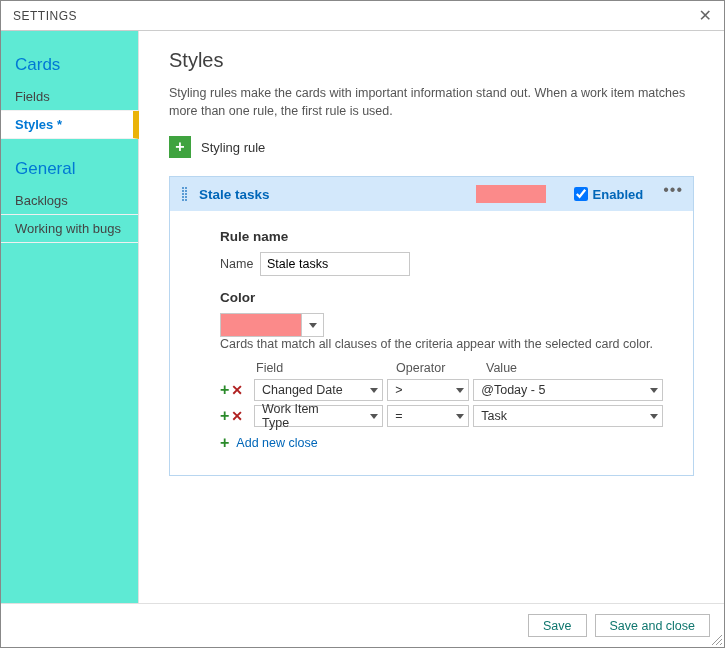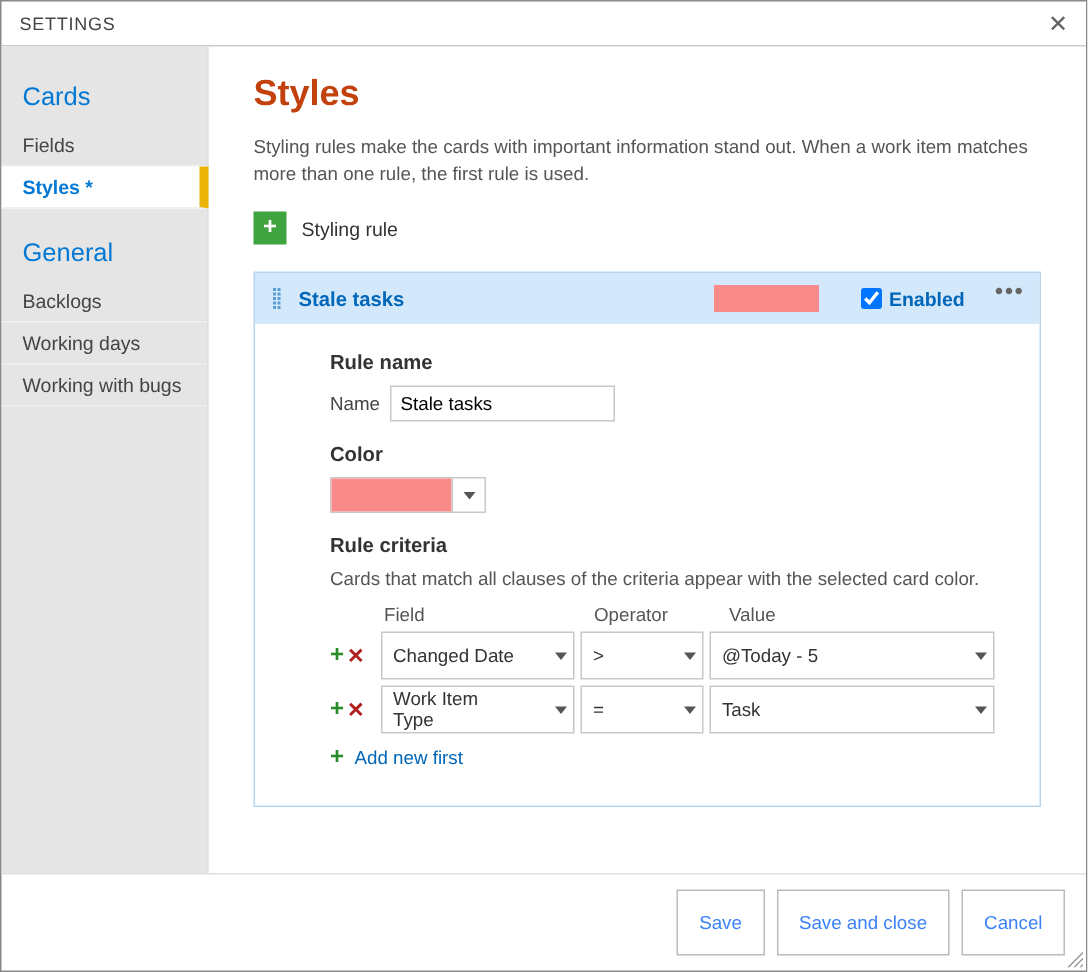--- a/index.html
+++ b/index.html
@@ -2,27 +2,27 @@
 <html><head>
 <meta charset="utf-8">
 <style>
 * { box-sizing: border-box; margin: 0; padding: 0; }
 body { font-family: "Segoe UI", Arial, sans-serif; font-size: 13px; color: #333; background: #fff; }
 .dialog { width: 725px; height: 648px; border: 1px solid #888; position: relative; display: flex; flex-direction: column; }
 .titlebar { height: 30px; border-bottom: 1px solid #ccc; display: flex; align-items: center; justify-content: space-between; padding: 0 8px 0 12px; }
 .titlebar .title { font-size: 12px; letter-spacing: 0.5px; color: #444; }
 .titlebar .close { font-size: 16px; color: #666; cursor: pointer; padding: 0 4px; }
 .body { flex: 1; display: flex; overflow: hidden; }
-.sidebar { width: 138px; border-right: 1px solid #e0e0e0; padding-top: 18px; background: #e5e5e5; }
+.sidebar { width: 138px; border-right: 1px solid #e0e0e0; padding-top: 18px; background: #5eead4; }
 .sidebar .sect-head { color: #0078d4; font-size: 17px; padding: 6px 14px 8px; }
 .sidebar .nav-item { padding: 6px 14px; font-size: 13px; color: #444; cursor: pointer; border-bottom: 1px solid #f0f0f0; }
 .sidebar .nav-item:first-of-type { border-top: 1px solid #f0f0f0; }
 .sidebar .nav-item.selected { font-weight: 600; color: #0078d4; background: #fff; border-right: 6px solid #eab308; margin-right: -1px; }
 .main { flex: 1; padding: 18px 30px 10px 30px; overflow: auto; }
-.main h1 { font-weight: 700; font-size: 24px; color: #c2410c; margin-bottom: 12px; }
+.main h1 { font-weight: 400; font-size: 20px; color: #404040; margin-bottom: 12px; }
 .main .desc { font-size: 12.5px; color: #555; line-height: 1.45; margin-bottom: 16px; }
 .add-rule { display: flex; align-items: center; gap: 10px; margin-bottom: 18px; }
 .plus-btn { width: 22px; height: 22px; background: #3fa33f; color: #fff; display: flex; align-items: center; justify-content: center; font-size: 16px; font-weight: bold; cursor: pointer; }
 .add-rule .lbl { color: #333; font-size: 13px; }
 .rule-box { border: 1px solid #b8d6f0; }
 .rule-head { background: #d3e8fb; padding: 8px 10px; display: flex; align-items: center; gap: 10px; }
 .drag { color: #5a9bd4; cursor: grab; display: flex; flex-direction: column; gap: 1px; padding: 0 2px; }
 .drag .r { display: flex; gap: 1px; }
 .drag .d { width: 2px; height: 2px; background: #5a9bd4; }
 .rule-name-h { font-weight: 600; color: #0066b8; font-size: 13.5px; flex: 0 0 auto; }
@@ -44,28 +44,28 @@
 .caret { width: 0; height: 0; border-left: 4px solid transparent; border-right: 4px solid transparent; border-top: 5px solid #555; }
 .crit-head { display: flex; font-size: 12.5px; color: #555; margin-top: 10px; margin-bottom: 4px; }
 .crit-head .sp0 { width: 36px; }
 .crit-head .c1 { width: 140px; }
 .crit-head .c2 { width: 90px; }
 .crit-head .c3 { flex: 1; }
 .crit-row { display: flex; align-items: center; gap: 0; margin-bottom: 4px; }
 .crit-row .acts { width: 36px; display: flex; gap: 2px; align-items: center; }
 .ic-plus { color: #2a8a2a; font-size: 16px; font-weight: bold; cursor: pointer; line-height: 1; }
 .ic-del { color: #b02020; font-size: 14px; font-weight: bold; cursor: pointer; line-height: 1; }
-.sel { height: 32px; border: 1px solid #c8c8c8; display: flex; align-items: center; justify-content: space-between; padding: 0 4px 0 7px; font-size: 12.5px; background: #fff; cursor: pointer; gap: 24px; }
+.sel { height: 22px; border: 1px solid #c8c8c8; display: flex; align-items: center; justify-content: space-between; padding: 0 4px 0 7px; font-size: 12.5px; background: #fff; cursor: pointer; gap: 24px; }
 .sel.c1 { width: 136px; margin-right: 4px; }
 .sel.c2 { width: 86px; margin-right: 4px; }
 .sel.c3 { width: 200px; }
 .add-clause { display: flex; align-items: center; gap: 7px; margin-top: 8px; cursor: pointer; }
 .add-clause .t { color: #0066b8; font-size: 12.5px; }
 .footer { border-top: 1px solid #e0e0e0; padding: 10px 14px; display: flex; justify-content: flex-end; gap: 8px; }
-.footer button { height: 44px; padding: 0 14px; background: #fff; border: 1px solid #bbb; font-size: 12.5px; color: #3b82f6; cursor: pointer; font-family: inherit; }
+.footer button { height: 23px; padding: 0 14px; background: #fff; border: 1px solid #bbb; font-size: 12.5px; color: #0f766e; cursor: pointer; font-family: inherit; }
 .resize { position: absolute; right: 2px; bottom: 2px; width: 12px; height: 12px; cursor: nwse-resize; }
 .resize svg { display: block; }
 </style>
 </head>
 <body>
 
 <div class="dialog">
 
   <div class="titlebar">
     <span class="title">SETTINGS</span>
@@ -74,21 +74,20 @@
 
   <div class="body">
 
     <div class="sidebar">
       <div class="sect-head">Cards</div>
       <div class="nav-item">Fields</div>
       <div class="nav-item selected">Styles *</div>
       <div style="height:14px"></div>
       <div class="sect-head">General</div>
       <div class="nav-item">Backlogs</div>
-      <div class="nav-item">Working days</div>
       <div class="nav-item">Working with bugs</div>
     </div>
 
     <div class="main">
       <h1>Styles</h1>
       <p class="desc">Styling rules make the cards with important information stand out. When a work item matches more than one rule, the first rule is used.</p>
 
       <div class="add-rule">
         <div class="plus-btn">+</div>
         <span class="lbl">Styling rule</span>
@@ -136,21 +135,20 @@
           </div>
 
           <div class="section-lbl">Color</div>
           <div class="color-pick">
             <div class="sw"></div>
             <div class="dd">
                 <div class="caret"></div>
               </div>
           </div>
 
-          <div class="section-lbl">Rule criteria</div>
           <div class="sub-desc">Cards that match all clauses of the criteria appear with the selected card color.</div>
 
           <div class="crit-head">
             <span class="sp0"></span>
             <span class="c1">Field</span>
             <span class="c2">Operator</span>
             <span class="c3">Value</span>
           </div>
 
           <div class="crit-row">
@@ -186,31 +184,30 @@
                 <div class="caret"></div>
               </div>
             <div class="sel c3">
                 <span>Task</span>
                 <div class="caret"></div>
               </div>
           </div>
 
           <div class="add-clause">
             <span class="ic-plus">+</span>
-            <span class="t">Add new first</span>
+            <span class="t">Add new close</span>
           </div>
         </div>
       </div>
     </div>
   </div>
 
   <div class="footer">
     <button>Save</button>
     <button>Save and close</button>
-    <button>Cancel</button>
   </div>
 
   <div class="resize">
     <svg width="12" height="12">
         <line x1="2" y1="12" x2="12" y2="2" stroke="#999" stroke-width="1"></line>
         <line x1="6" y1="12" x2="12" y2="6" stroke="#999" stroke-width="1"></line>
         <line x1="10" y1="12" x2="12" y2="10" stroke="#999" stroke-width="1"></line>
       </svg>
   </div>
 </div>

